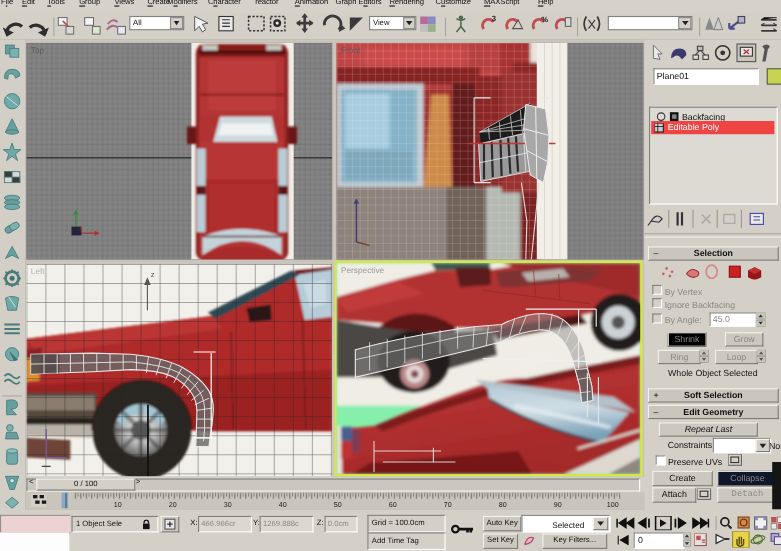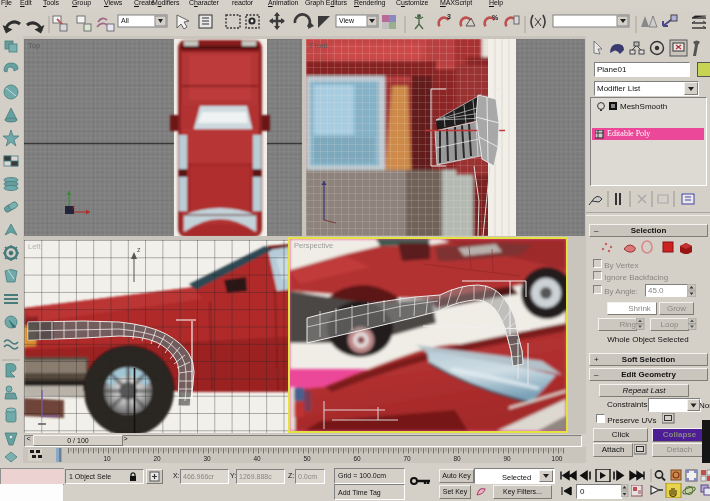--- a/index.html
+++ b/index.html
@@ -440,21 +440,21 @@
     <path d="M184 127 L177 197 M168 127 L173 162 L172 197" stroke="#e0ddd5" stroke-width="1" fill="none"></path>
 
     <g stroke-width="1.2" fill="none">
       <line x1="18" y1="142" x2="18" y2="181" stroke="#3a3a7a"></line>
       <path d="M18 142 l-2.5 4 h5 z" fill="#3a3a7a" stroke="none"></path>
       <line x1="18" y1="181" x2="30" y2="184" stroke="#7a3a3a"></line>
     </g>
     <text x="4" y="9" font-size="7.5" fill="#5a5a5a" font-family="Liberation Sans">Front</text>
   </svg>
   </div>
-  <div class="abs" id="vpPersp" style="left:265px;top:201px;width:276px;height:192px;background:#ec4899;border:2px solid #e2e240;">
+  <div class="abs" id="vpPersp" style="left:281px;top:201px;width:276px;height:192px;background:#86efac;border:2px solid #e2e240;">
   <svg width="276" height="192" xmlns="http://www.w3.org/2000/svg">
     <defs>
       <filter id="blurP">
             <feGaussianBlur stdDeviation="1.6"></feGaussianBlur>
           </filter>
       <linearGradient id="glassP" x1="0" y1="0" x2="0.25" y2="1">
         <stop offset="0" stop-color="#b7ccd8"></stop>
             <stop offset="0.5" stop-color="#cfdde4"></stop>
             <stop offset="1" stop-color="#7ba2b8"></stop>
       </linearGradient>
@@ -554,40 +554,32 @@
     <rect x="87" y="7" width="11" height="8" fill="#e8e8e8" stroke="#333"></rect>
     <path d="M90 9 l5 4 m0 -4 l-5 4" stroke="#b03030" stroke-width="1.2"></path>
     <path d="M107 6 q4 -3 7 0 l-2 3 l-2 11 l-3 0 l2 -11 Z" fill="#555"></path>
   </svg>
 
   <div class="abs sunk" style="left:8px;top:26px;width:94px;height:13px;background:#fff;">
     <span style="position:absolute;left:2px;top:2px;font-size:8px;text-align:center;">Plane01</span>
   </div>
   <div class="abs" style="left:111px;top:26px;width:12px;height:13px;background:#c6d353;border:1px solid #555;"></div>
 
-  <div class="abs sunk" style="left:8px;top:45px;width:103px;height:13px;background:#fff;">
-    <span style="position:absolute;left:2px;top:2px;font-size:8px;">Modifier List</span>
-    <span class="abs rais" style="right:0px;top:0px;width:12px;height:11px;background:#d4d0c8;">
-      <svg width="12" height="11">
-          <path d="M3 4 l6 0 l-3 4 z" fill="#222"></path>
-        </svg>
-    </span>
-  </div>
 
   <div class="abs sunk" style="left:4px;top:61px;width:115px;height:87px;background:#dcdad2;overflow:hidden;">
     <div class="abs" style="left:0;top:3px;width:115px;height:11px;">
       <svg class="abs" style="left:4px;top:0px;" width="22" height="11">
         <circle cx="6" cy="5" r="3.4" fill="none" stroke="#333" stroke-width="1"></circle>
         <path d="M5 8.4 h2 v1.6 h-2 z" fill="#333"></path>
         <rect x="14" y="1" width="8" height="8" fill="#111"></rect>
         <rect x="16" y="3" width="4" height="4" fill="#888"></rect>
       </svg>
-      <span style="position:absolute;left:29px;top:1px;">MeshSmooth</span>
+      <span style="position:absolute;left:29px;top:1px;">Backfacing</span>
     </div>
-    <div class="abs" style="left:1px;top:30px;width:112px;height:12px;background:#ec4899;color:#fff;font-family:Liberation Serif, serif;">
+    <div class="abs" style="left:1px;top:12px;width:112px;height:12px;background:#ef4444;color:#fff;">
       <svg class="abs" style="left:3px;top:2px;" width="10" height="9">
           <rect x="0" y="0" width="8" height="8" fill="#ccc" stroke="#222"></rect>
           <path d="M0 3 h8 M3 0 v8" stroke="#222" stroke-width="0.8"></path>
         </svg>
       <span style="position:absolute;left:15px;top:1px;">Editable Poly</span>
     </div>
   </div>
 
   <svg class="abs" style="left:0;top:153px;" width="124" height="20" xmlns="http://www.w3.org/2000/svg">
     <g stroke="#9a968e">
@@ -625,23 +617,23 @@
   <div class="abs gtxt" style="left:7px;top:235px;"><span class="sunk" style="display:inline-block;width:7px;height:7px;background:#d4d0c8;"></span> Ignore Backfacing</div>
   <div class="abs gtxt" style="left:7px;top:249px;"><span class="sunk" style="display:inline-block;width:7px;height:7px;background:#d4d0c8;"></span> By Angle:</div>
   <div class="abs sunk" style="left:59px;top:248px;width:41px;height:11px;background:#fff;">
       <span class="gtxt" style="position:absolute;left:2px;top:1px;">45.0</span>
     </div>
   <svg class="abs" style="left:101px;top:248px;" width="9" height="13">
       <rect x="0" y="0" width="9" height="6" fill="#c8c4bc" stroke="#888" stroke-width="0.5"></rect>
       <rect x="0" y="7" width="9" height="6" fill="#c8c4bc" stroke="#888" stroke-width="0.5"></rect>
       <path d="M4.5 2 l2 2.5 h-4 z M4.5 11 l2 -2.5 h-4 z" fill="#333"></path>
     </svg>
-  <div class="abs rais gtxt btxt" style="left:21px;top:266px;width:33px;height:11px;line-height:11px;background:#ffffff;padding-left:15px;">Shrink</div>
+  <div class="abs rais gtxt btxt" style="left:21px;top:266px;width:33px;height:11px;line-height:11px;background:#000000;">Shrink</div>
   <div class="abs rais gtxt btxt" style="left:73px;top:266px;width:33px;height:11px;line-height:11px;background:#ccc8c0;">Grow</div>
-  <div class="abs rais gtxt btxt" style="left:12px;top:282px;width:37px;height:11px;line-height:11px;background:#ccc8c0;text-align:right;">Ring</div>
+  <div class="abs rais gtxt btxt" style="left:12px;top:282px;width:37px;height:11px;line-height:11px;background:#ccc8c0;">Ring</div>
   <div class="abs rais gtxt btxt" style="left:64px;top:282px;width:37px;height:11px;line-height:11px;background:#ccc8c0;">Loop</div>
   <svg class="abs" style="left:50px;top:282px;" width="9" height="12">
       <rect x="0" y="0" width="8" height="5.5" fill="#c8c4bc" stroke="#888" stroke-width="0.5"></rect>
       <rect x="0" y="6" width="8" height="5.5" fill="#c8c4bc" stroke="#888" stroke-width="0.5"></rect>
       <path d="M4 1.5 l2 2.5 h-4 z M4 10 l2 -2.5 h-4 z" fill="#555"></path>
     </svg>
   <svg class="abs" style="left:102px;top:282px;" width="9" height="12">
       <rect x="0" y="0" width="8" height="5.5" fill="#c8c4bc" stroke="#888" stroke-width="0.5"></rect>
       <rect x="0" y="6" width="8" height="5.5" fill="#c8c4bc" stroke="#888" stroke-width="0.5"></rect>
       <path d="M4 1.5 l2 2.5 h-4 z M4 10 l2 -2.5 h-4 z" fill="#555"></path>
@@ -659,28 +651,28 @@
     <span style="position:absolute;left:2px;top:2px;margin-left:48px;">None</span>
     <span class="abs rais" style="right:0px;top:0px;width:11px;height:10px;background:#d4d0c8;"><svg width="11" height="10">
           <path d="M2.5 3.5 l6 0 l-3 4 z" fill="#222"></path>
         </svg></span>
   </div>
   <div class="abs" style="left:10px;top:378px;"><span class="sunk" style="display:inline-block;width:7px;height:7px;background:#fff;"></span> Preserve UVs</div>
   <svg class="abs" style="left:76px;top:377px;" width="13" height="11">
       <rect x="0" y="0" width="12" height="10" fill="#d4d0c8" stroke="#666"></rect>
       <rect x="2.5" y="2.5" width="7" height="5" fill="none" stroke="#333"></rect>
     </svg>
-  <div class="abs rais btxt" style="left:7px;top:392px;width:53px;height:12px;line-height:12px;background:#ccc8c0;">Click</div>
-  <div class="abs rais btxt gtxt" style="left:66px;top:392px;width:53px;height:12px;line-height:12px;background:#4c1d95;font-weight:bold;">Collapse</div>
+  <div class="abs rais btxt" style="left:7px;top:392px;width:53px;height:12px;line-height:12px;background:#ccc8c0;">Create</div>
+  <div class="abs rais btxt gtxt" style="left:66px;top:392px;width:53px;height:12px;line-height:12px;background:#0f172a;">Collapse</div>
   <div class="abs rais btxt" style="left:7px;top:407px;width:38px;height:12px;line-height:12px;background:#ccc8c0;">Attach</div>
   <svg class="abs" style="left:48px;top:408px;" width="13" height="11">
       <rect x="0" y="0" width="12" height="10" fill="#d4d0c8" stroke="#666"></rect>
       <rect x="2.5" y="2.5" width="7" height="5" fill="none" stroke="#333"></rect>
     </svg>
-  <div class="abs rais btxt gtxt" style="left:66px;top:407px;width:53px;height:12px;line-height:12px;background:#ccc8c0;">Detach</div>
+  <div class="abs rais btxt gtxt" style="left:66px;top:407px;width:53px;height:12px;line-height:12px;background:#ccc8c0;font-family:Liberation Mono, monospace;">Detach</div>
   <div class="abs" style="left:116px;top:384px;width:8px;height:46px;background:#151515;"></div>
 </div>
 
 <div class="abs" style="left:23px;top:434px;width:563px;height:13px;background:#d4d0c8;">
   <div class="abs sunk" style="left:1px;top:1px;width:556px;height:10px;background:#cbc7bf;"></div>
   <div class="abs btxt" style="left:2px;top:1px;width:7px;height:9px;font-size:7px;">&lt;</div>
   <div class="abs rais btxt" style="left:10px;top:1px;width:88px;height:9px;background:#d4d0c8;font-size:7px;line-height:9px;">0 / 100</div>
   <div class="abs btxt" style="left:99px;top:1px;width:7px;height:9px;font-size:7px;">&gt;</div>
 </div>
 

